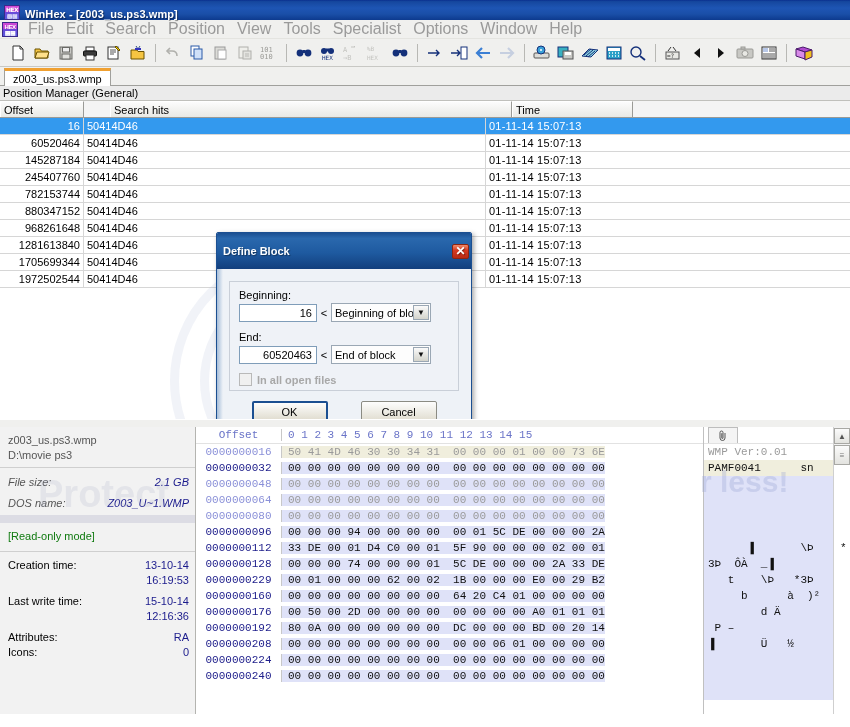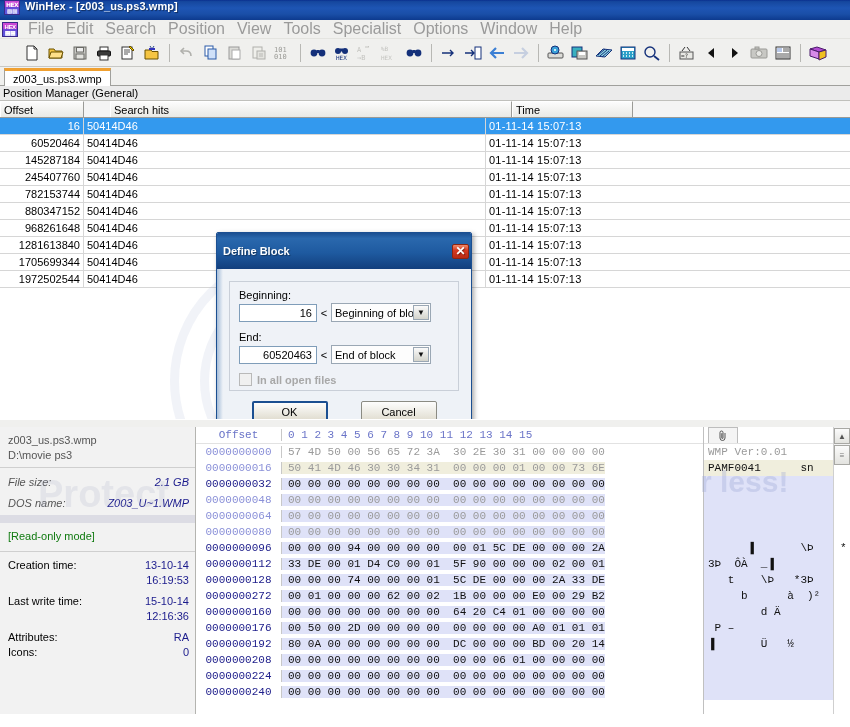--- a/index.html
+++ b/index.html
@@ -10,21 +10,21 @@
     font-family: "Liberation Sans", sans-serif;
     font-size: 11px;
     background: #ffffff;
   }
   #app { position: relative; width: 850px; height: 727px; overflow: hidden; }
 
   
   .titlebar {
     height: 20px;
     background: linear-gradient(to bottom, #0a2f8f 0%, #15479e 8%, #1e55b4 40%, #1a4fa8 70%, #0d3a8e 100%);
-    display: flex; align-items: flex-start;
+    display: flex; align-items: flex-end;
     padding-left: 2px;
     color: #fff;
   }
   .app-icon {
     width: 16px; height: 15px; margin-right: 5px; margin-left:2px;
     background: linear-gradient(to bottom, #d34ad6 0%, #b33ccc 45%, #6a4ad8 50%, #5a5ae0 100%);
     border: 1px solid #3a2a8a;
     font-size: 6px; line-height: 6px; color: #fff;
     font-family: "DejaVu Sans", sans-serif; font-weight: bold;
     text-align: center; padding-top: 1px; letter-spacing: -0.5px;
@@ -54,21 +54,21 @@
   .menu-item {
     padding: 2px 6px; color: #9a9a9a; font-size: 16px; cursor: default;
   }
 
   
   .toolbar {
     height: 28px;
     background: #f0f0ee;
     display: flex; align-items: center;
     border-bottom: 1px solid #c8c8c4;
-    padding-left: 20px;
+    padding-left: 6px;
   }
   .tb-btn {
     width: 24px; height: 24px; display: flex; align-items: center; justify-content: center;
     cursor: default;
   }
   .tb-sep { width: 1px; height: 18px; background: #b8b8b4; margin: 0 5px; }
   .tb-btn svg { display: block; }
 
   
   .tabstrip {
@@ -715,24 +715,20 @@
       </div>
     </div>
 
     <div class="hexpane">
       <div class="hex-head">
         <div class="hh-offset">Offset</div>
         <div class="hh-cols"> 0  1  2  3  4  5  6  7   8  9 10 11 12 13 14 15</div>
       </div>
 
       <div class="hexrow">
-        <div class="hr-off">0000000000</div>
-        <div class="hr-hex">57 4D 50 00 56 65 72 3A  30 2E 30 31 00 00 00 00</div>
-      </div>
-      <div class="hexrow">
         <div class="hr-off">0000000016</div>
         <div class="hr-hex hl">50 41 4D 46 30 30 34 31  00 00 00 01 00 00 73 6E</div>
       </div>
       <div class="hexrow">
         <div class="hr-off dark">0000000032</div>
         <div class="hr-hex dark sel-bg">00 00 00 00 00 00 00 00  00 00 00 00 00 00 00 00</div>
       </div>
       <div class="hexrow">
         <div class="hr-off">0000000048</div>
         <div class="hr-hex sel-bg">00 00 00 00 00 00 00 00  00 00 00 00 00 00 00 00</div>
@@ -751,21 +747,21 @@
       </div>
       <div class="hexrow">
         <div class="hr-off dark">0000000112</div>
         <div class="hr-hex dark sel-bg">33 DE 00 01 D4 C0 00 01  5F 90 00 00 00 02 00 01</div>
       </div>
       <div class="hexrow">
         <div class="hr-off dark">0000000128</div>
         <div class="hr-hex dark sel-bg">00 00 00 74 00 00 00 01  5C DE 00 00 00 2A 33 DE</div>
       </div>
       <div class="hexrow">
-        <div class="hr-off dark">0000000272</div>
+        <div class="hr-off dark">0000000229</div>
         <div class="hr-hex dark sel-bg">00 01 00 00 00 62 00 02  1B 00 00 00 E0 00 29 B2</div>
       </div>
       <div class="hexrow">
         <div class="hr-off dark">0000000160</div>
         <div class="hr-hex dark sel-bg">00 00 00 00 00 00 00 00  64 20 C4 01 00 00 00 00</div>
       </div>
       <div class="hexrow">
         <div class="hr-off dark">0000000176</div>
         <div class="hr-hex dark sel-bg">00 50 00 2D 00 00 00 00  00 00 00 00 A0 01 01 01</div>
       </div>

